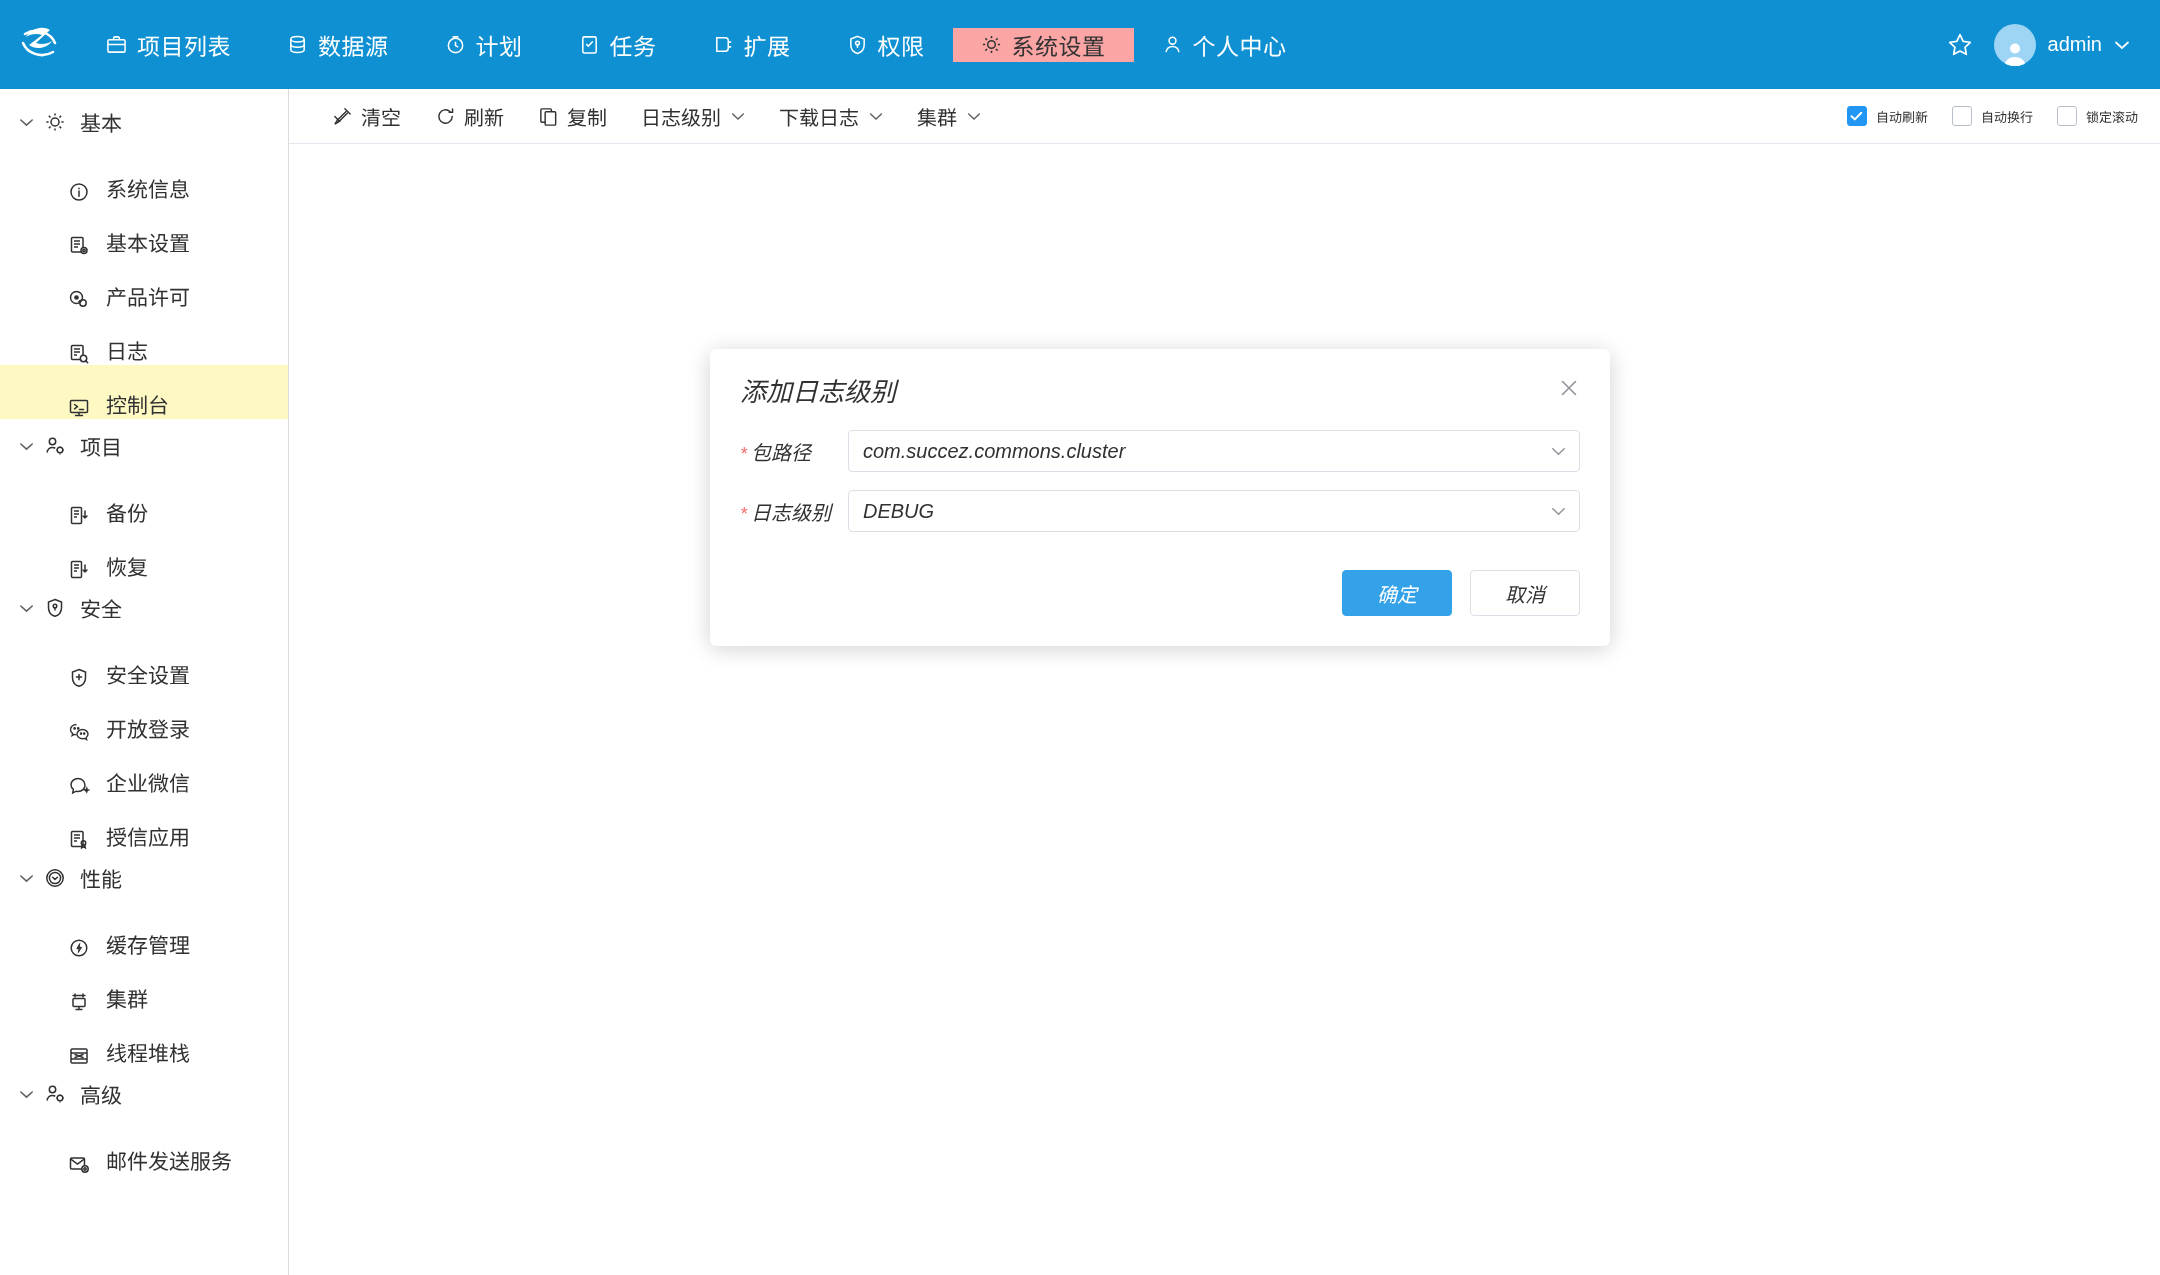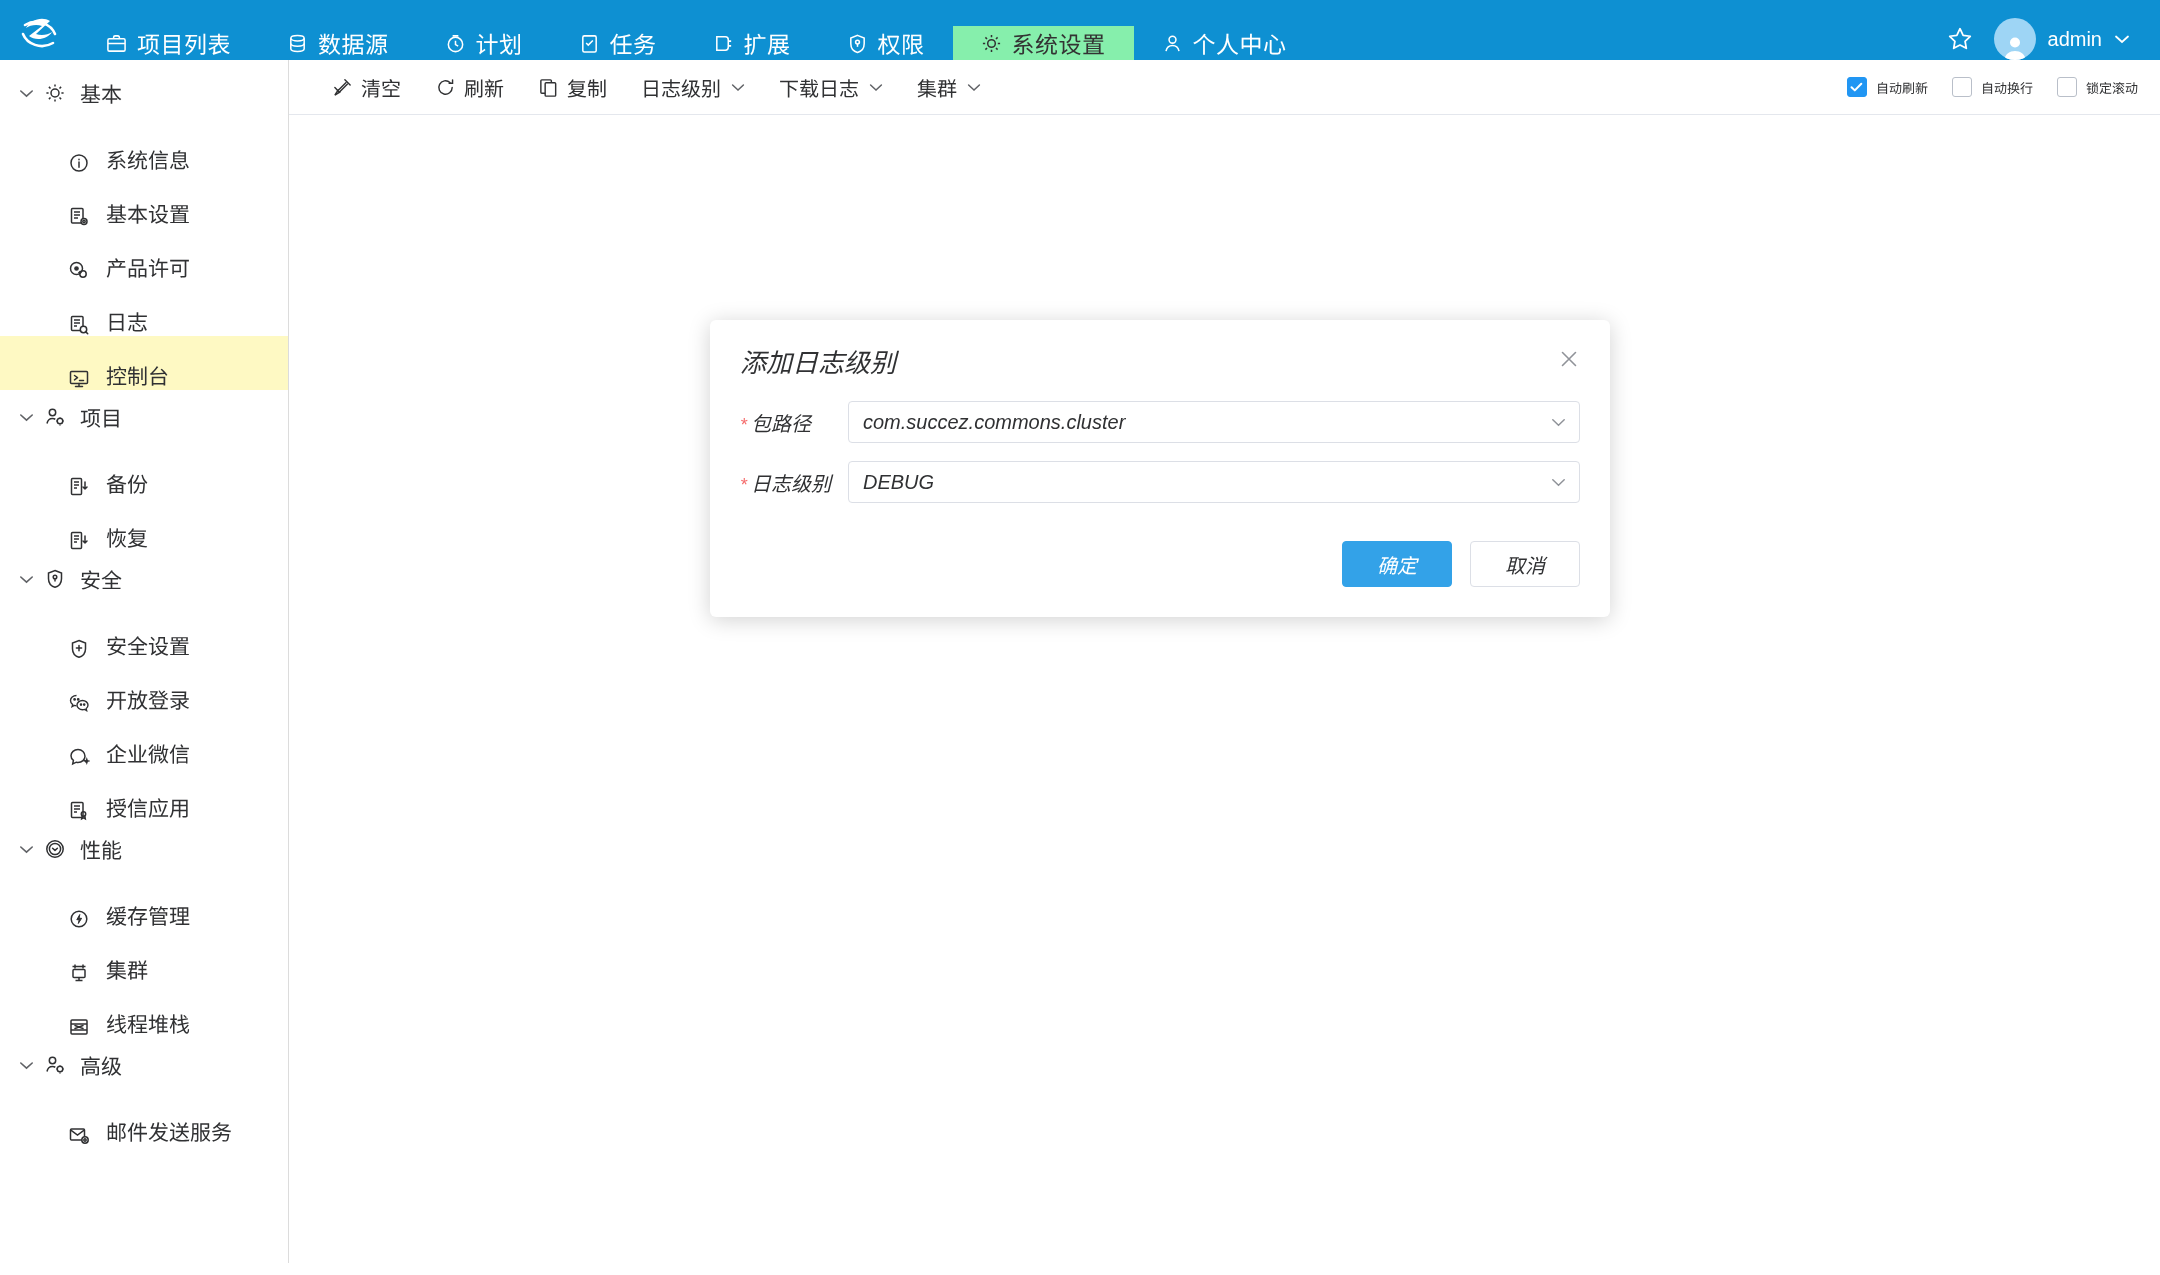--- a/index.html
+++ b/index.html
@@ -9,45 +9,45 @@
     width: 2160px; height: 1275px;
     overflow: hidden;
     background: #ffffff;
     font-family: "Liberation Sans", "DejaVu Sans", sans-serif;
     -webkit-font-smoothing: antialiased;
   }
 
   
   .app-header {
     position: relative;
-    height: 60px;
+    height: 89px;
     background: #0e90d2;
     display: flex;
-    align-items: flex-end;
+    align-items: center;
     color: #ffffff;
     user-select: none;
   }
   .logo-box {
     width: 78px;
     display: flex; align-items: center; justify-content: center;
     flex: 0 0 78px;
   }
   .nav-tabs { display: flex; align-items: stretch; }
   .nav-tab {
     display: flex; align-items: center; gap: 10px;
     padding: 0 28px;
     font-size: 23px;
     color: #ffffff;
     letter-spacing: .5px;
     cursor: pointer;
     white-space: nowrap;
   }
   .nav-tab .ico { display: flex; align-items: center; }
   .nav-tab.active {
-    background: #86efac;
+    background: #fca5a5;
     color: #333333;
   }
   .nav-tab.active .ico svg { stroke: #333333; }
   .header-spacer { flex: 1 1 auto; }
   .header-right {
     display: flex; align-items: center; gap: 20px;
     padding-right: 30px;
   }
   .star-btn { cursor: pointer; display: flex; align-items: center; }
   .user-box { display: flex; align-items: center; gap: 12px; cursor: pointer; }

